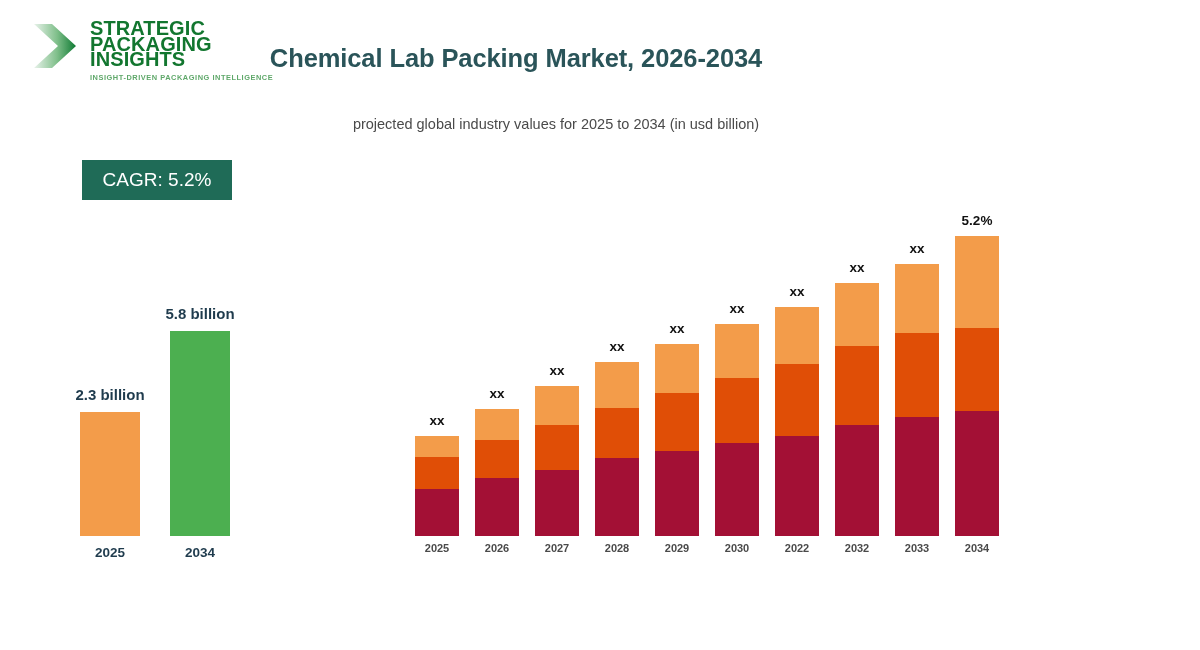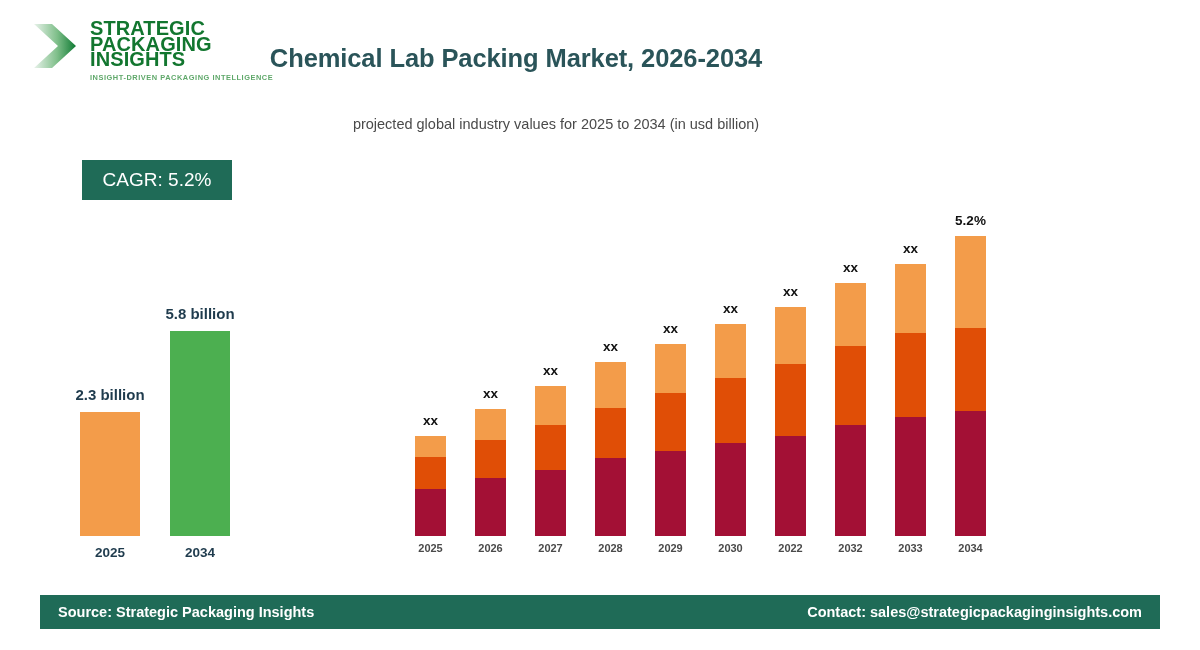--- a/index.html
+++ b/index.html
@@ -45,21 +45,21 @@
     font-size:15px; font-weight:bold; color:#1F3B4D;
   }
   .lbar-cat {
     position:absolute; top:100%; left:50%; transform:translateX(-50%);
     margin-top:9px; white-space:nowrap;
     font-size:13.5px; font-weight:bold; color:#1F3B4D;
   }
 
   
   .stack-panel { position:absolute; left:400px; top:200px; width:620px; height:360px; }
-  .sbar { position:absolute; bottom:24px; width:31px; display:flex; flex-direction:column;text-align:center; }
+  .sbar { position:absolute; bottom:24px; width:44px; display:flex; flex-direction:column;text-align:center; }
   .seg { width:100%; }
   .sbar-value {
     position:absolute; bottom:100%; left:50%; transform:translateX(-50%);
     margin-bottom:8px; white-space:nowrap;
     font-size:13.5px; font-weight:bold; color:#111111;
   }
   .sbar-cat {
     position:absolute; top:100%; left:50%; transform:translateX(-50%);
     margin-top:6px; white-space:nowrap;
     font-size:11px; font-weight:bold; color:#4A4A4A;
@@ -183,18 +183,14 @@
       </div>
       <div class="sbar" style="left: 555px; height: 300px;">
         <div class="sbar-value">5.2%</div>
         <div class="seg" style="background: rgb(243, 156, 74); height: 30.6397%;"></div>
         <div class="seg" style="background: rgb(224, 78, 6); height: 27.6094%;"></div>
         <div class="seg" style="background: rgb(163, 16, 53); height: 41.7508%;"></div>
         <div class="sbar-cat">2034</div>
       </div>
     </div>
 
-  <div class="footer">
-    <div class="footer-text">Source: Strategic Packaging Insights</div>
-    <div class="footer-text">Contact: sales@strategicpackaginginsights.com</div>
-  </div>
 
 </div>
 
 </body></html>

